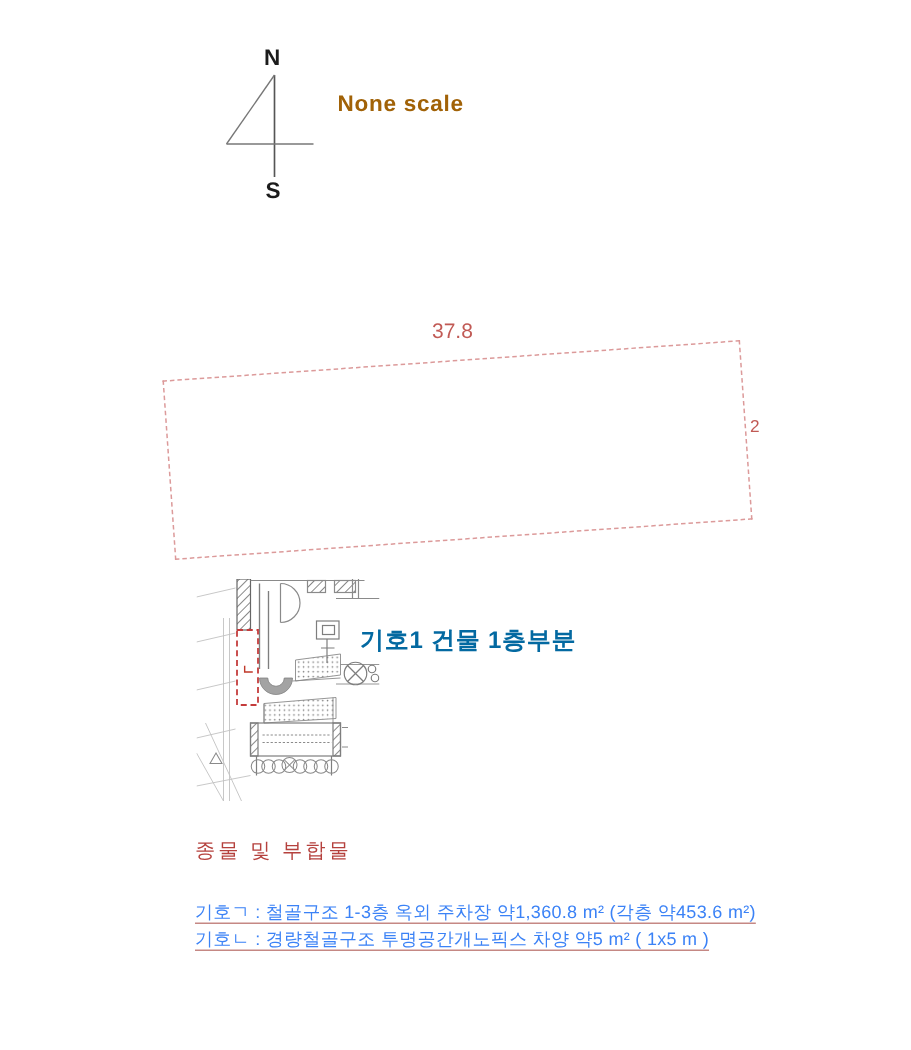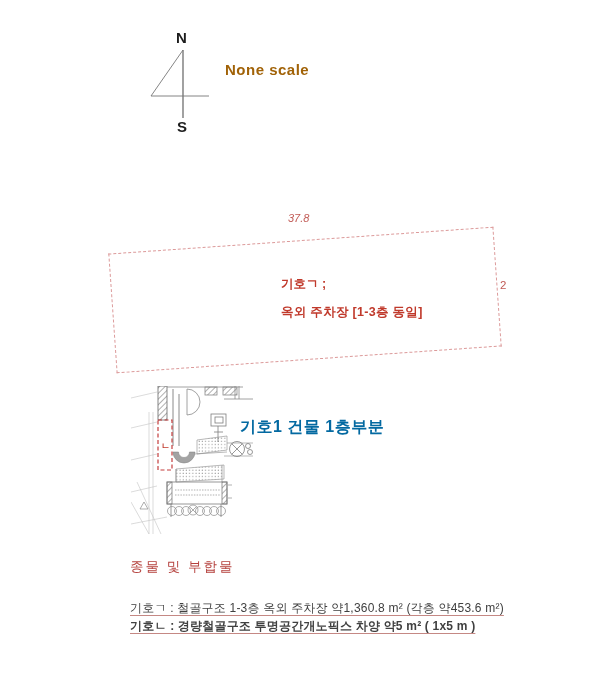--- a/index.html
+++ b/index.html
@@ -12,66 +12,62 @@
   .scale-note{
     position:absolute;left:225px;top:61px;font-size:15px;font-weight:bold;
     color:#a16207;letter-spacing:.5px;
   }
   
   .parcel-box{
     position:absolute;left:112px;top:240px;width:386px;height:120px;
     border:1px dashed #dc9a9a;transform:rotate(-4deg);
     box-sizing:border-box;background:transparent;
   }
-  .dim-top{position:absolute;left:288px;top:212px;font-size:11px;color:#c15a55;font-style:italic;}
+  .dim-top{position:absolute;left:288px;top:212px;font-size:14px;color:#c15a55;}
   .dim-right{position:absolute;left:500px;top:279px;font-size:11.5px;color:#c15a55;}
   .parcel-text{position:absolute;left:281px;top:276px;color:#c0392b;font-weight:bold;font-size:12.5px;}
   .parcel-text .l2{margin-top:11px;letter-spacing:.3px;}
   
   .plan{position:absolute;left:131px;top:386px;width:122px;height:148px;}
   .plan-caption{
     position:absolute;left:240px;top:417px;font-size:16px;font-weight:bold;
     color:#0369a1;letter-spacing:.5px;
   }
   
   .appendix-title{
     position:absolute;left:130px;top:558px;font-size:13.5px;font-weight:normal;
     color:#b5413d;letter-spacing:2px;
   }
   .appendix-line{
-    position:absolute;left:130px;font-size:12px;color:#404040;
+    position:absolute;left:130px;font-size:12px;color:#3b82f6;
     text-decoration:underline;text-underline-offset:3px;text-decoration-color:#c58884;
     letter-spacing:.2px;white-space:nowrap;
   }
   .appendix-line.l1{top:600px;}
-  .appendix-line.l2{top:618px;font-weight:bold;}
+  .appendix-line.l2{top:618px;}
 </style>
 </head>
 <body>
 
 <div class="page">
 
   <div class="compass">
     <svg width="80" height="106" viewBox="0 0 80 106">
       <text x="31" y="15" font-size="15" font-weight="bold" fill="#1c1c1c">N</text>
       <line x1="38" y1="22" x2="38" y2="90" stroke="#555" stroke-width="1.1"></line>
       <line x1="38" y1="22" x2="6" y2="68" stroke="#777" stroke-width="0.9"></line>
       <line x1="6" y1="68" x2="64" y2="68" stroke="#777" stroke-width="0.9"></line>
       <text x="32" y="104" font-size="15" font-weight="bold" fill="#1c1c1c">S</text>
     </svg>
   </div>
   <div class="scale-note">None scale</div>
 
   <div class="parcel-box"></div>
   <div class="dim-top">37.8</div>
   <div class="dim-right">2</div>
-  <div class="parcel-text">
-    <div class="l1">기호ㄱ ;</div>
-    <div class="l2">옥외 주차장  [1-3층 동일]</div>
-  </div>
 
   <div class="plan">
     <svg width="122" height="148" viewBox="0 0 122 148">
       <defs>
         <pattern id="hatch" width="4" height="4" patternUnits="userSpaceOnUse" patternTransform="rotate(45)">
           <line x1="0" y1="0" x2="0" y2="4" stroke="#6e6e6e" stroke-width="1.1"></line>
         </pattern>
         <pattern id="dots" width="3.2" height="3.2" patternUnits="userSpaceOnUse">
           <circle cx="1" cy="1" r="0.55" fill="#7d7d7d"></circle>
         </pattern>

